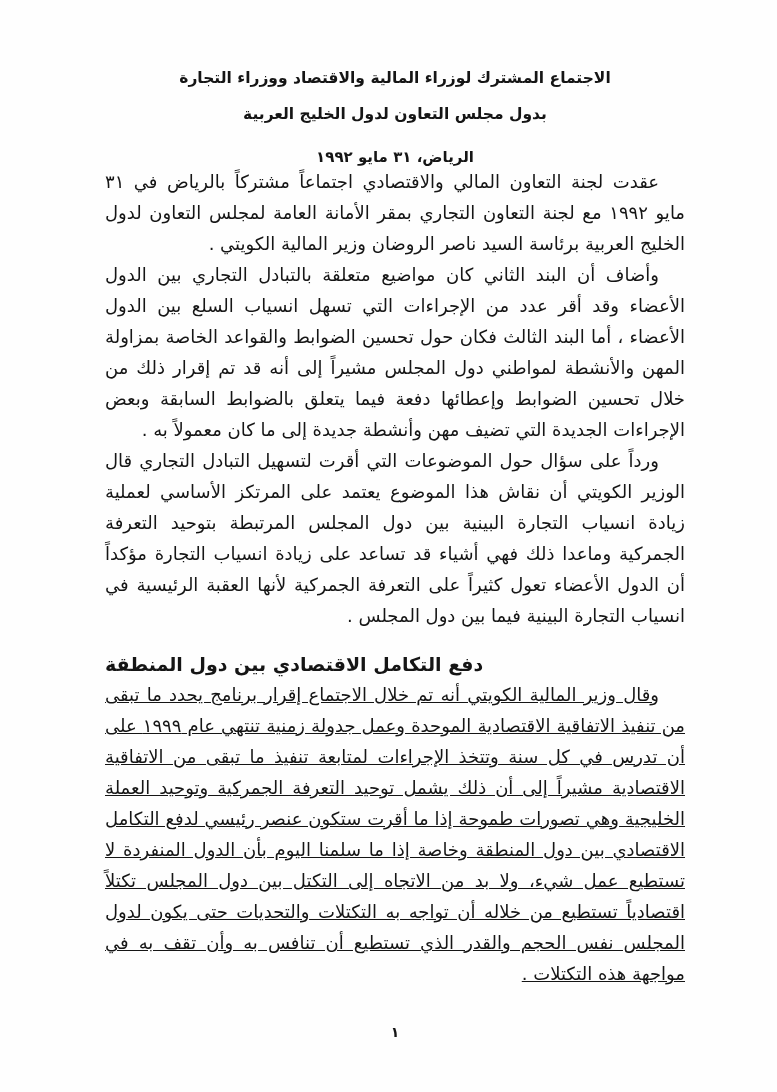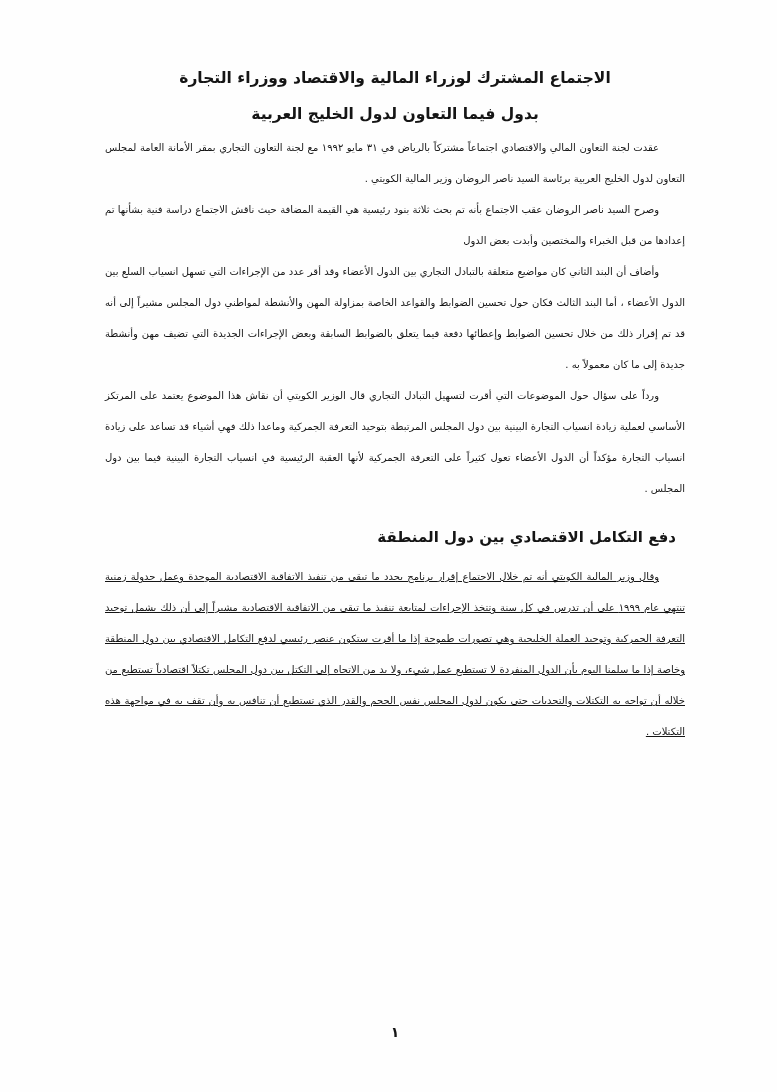--- a/index.html
+++ b/index.html
@@ -28,36 +28,36 @@
   }
   .date-line {
     margin-top: 16px;
     text-align: center;
     font-weight: bold;
     font-size: 15px;
     letter-spacing: 1px;
   }
   .body-text p {
     margin: 0;
-    font-size: 10px;
+    font-size: 18px;
     line-height: 31px;
     text-align: justify;
     text-justify: inter-word;
   }
   .p-indent { text-indent: 26px; }
   .m-first { margin-top: 88px; }
   .m-tight { margin-top: 4px; }
   .m-gap   { margin-top: 26px; }
   .m-small { margin-top: 8px; }
   .section-heading {
-    margin: 9px;
+    margin: 0;
     margin-top: 18px;
-    font-size: 15px;
+    font-size: 19px;
     font-weight: bold;
-    text-align: right;
+    text-align: left;
     line-height: 30px;
   }
   .after-heading { margin-top: 10px; text-decoration: underline; }
   .page-number {
     position: absolute;
     top: 1024px;
     left: 0;
     right: 0;
     text-align: center;
     font-size: 14px;
@@ -65,27 +65,27 @@
   }
 </style>
 </head>
 <body>
 
 <div class="page">
   <div class="doc">
 
     <div class="title-block">
       <div>الاجتماع المشترك لوزراء المالية والاقتصاد ووزراء التجارة</div>
-      <div>بدول فيما التعاون لدول الخليج العربية</div>
+      <div>بدول مجلس التعاون لدول الخليج العربية</div>
     </div>
 
+    <div class="date-line">الرياض، ٣١ مايو ١٩٩٢</div>
 
     <div class="body-text">
       <p class="p-indent m-first">عقدت لجنة التعاون المالي والاقتصادي اجتماعاً مشتركاً بالرياض في ٣١ مايو ١٩٩٢ مع لجنة التعاون التجاري بمقر الأمانة العامة لمجلس التعاون لدول الخليج العربية برئاسة السيد ناصر الروضان وزير المالية الكويتي .</p>
-      <p class="p-indent m-tight">وصرح السيد ناصر الروضان عقب الاجتماع بأنه تم بحث ثلاثة بنود رئيسية هي القيمة المضافة حيث ناقش الاجتماع دراسة فنية بشأنها تم إعدادها من قبل الخبراء والمختصين وأبدت بعض الدول</p>
       <p class="p-indent m-tight">وأضاف أن البند الثاني كان مواضيع متعلقة بالتبادل التجاري بين الدول الأعضاء وقد أقر عدد من الإجراءات التي تسهل انسياب السلع بين الدول الأعضاء ، أما البند الثالث فكان حول تحسين الضوابط والقواعد الخاصة بمزاولة المهن والأنشطة لمواطني دول المجلس مشيراً إلى أنه قد تم إقرار ذلك من خلال تحسين الضوابط وإعطائها دفعة فيما يتعلق بالضوابط السابقة وبعض الإجراءات الجديدة التي تضيف مهن وأنشطة جديدة إلى ما كان معمولاً به .</p>
       <p class="p-indent m-small">ورداً على سؤال حول الموضوعات التي أقرت لتسهيل التبادل التجاري قال الوزير الكويتي أن نقاش هذا الموضوع يعتمد على المرتكز الأساسي لعملية زيادة انسياب التجارة البينية بين دول المجلس المرتبطة بتوحيد التعرفة الجمركية وماعدا ذلك فهي أشياء قد تساعد على زيادة انسياب التجارة مؤكداً أن الدول الأعضاء تعول كثيراً على التعرفة الجمركية لأنها العقبة الرئيسية في انسياب التجارة البينية فيما بين دول المجلس .</p>
 
       <h2 class="section-heading">دفع التكامل الاقتصادي بين دول المنطقة</h2>
 
       <p class="p-indent after-heading">وقال وزير المالية الكويتي أنه تم خلال الاجتماع إقرار برنامج يحدد ما تبقى من تنفيذ الاتفاقية الاقتصادية الموحدة وعمل جدولة زمنية تنتهي عام ١٩٩٩ على أن تدرس في كل سنة وتتخذ الإجراءات لمتابعة تنفيذ ما تبقى من الاتفاقية الاقتصادية مشيراً إلى أن ذلك يشمل توحيد التعرفة الجمركية وتوحيد العملة الخليجية وهي تصورات طموحة إذا ما أقرت ستكون عنصر رئيسي لدفع التكامل الاقتصادي بين دول المنطقة وخاصة إذا ما سلمنا اليوم بأن الدول المنفردة لا تستطيع عمل شيء، ولا بد من الاتجاه إلى التكتل بين دول المجلس تكتلاً اقتصادياً تستطيع من خلاله أن تواجه به التكتلات والتحديات حتى يكون لدول المجلس نفس الحجم والقدر الذي تستطيع أن تنافس به وأن تقف به في مواجهة هذه التكتلات .</p>
     </div>
 
     <div class="page-number">١</div>
   </div>

